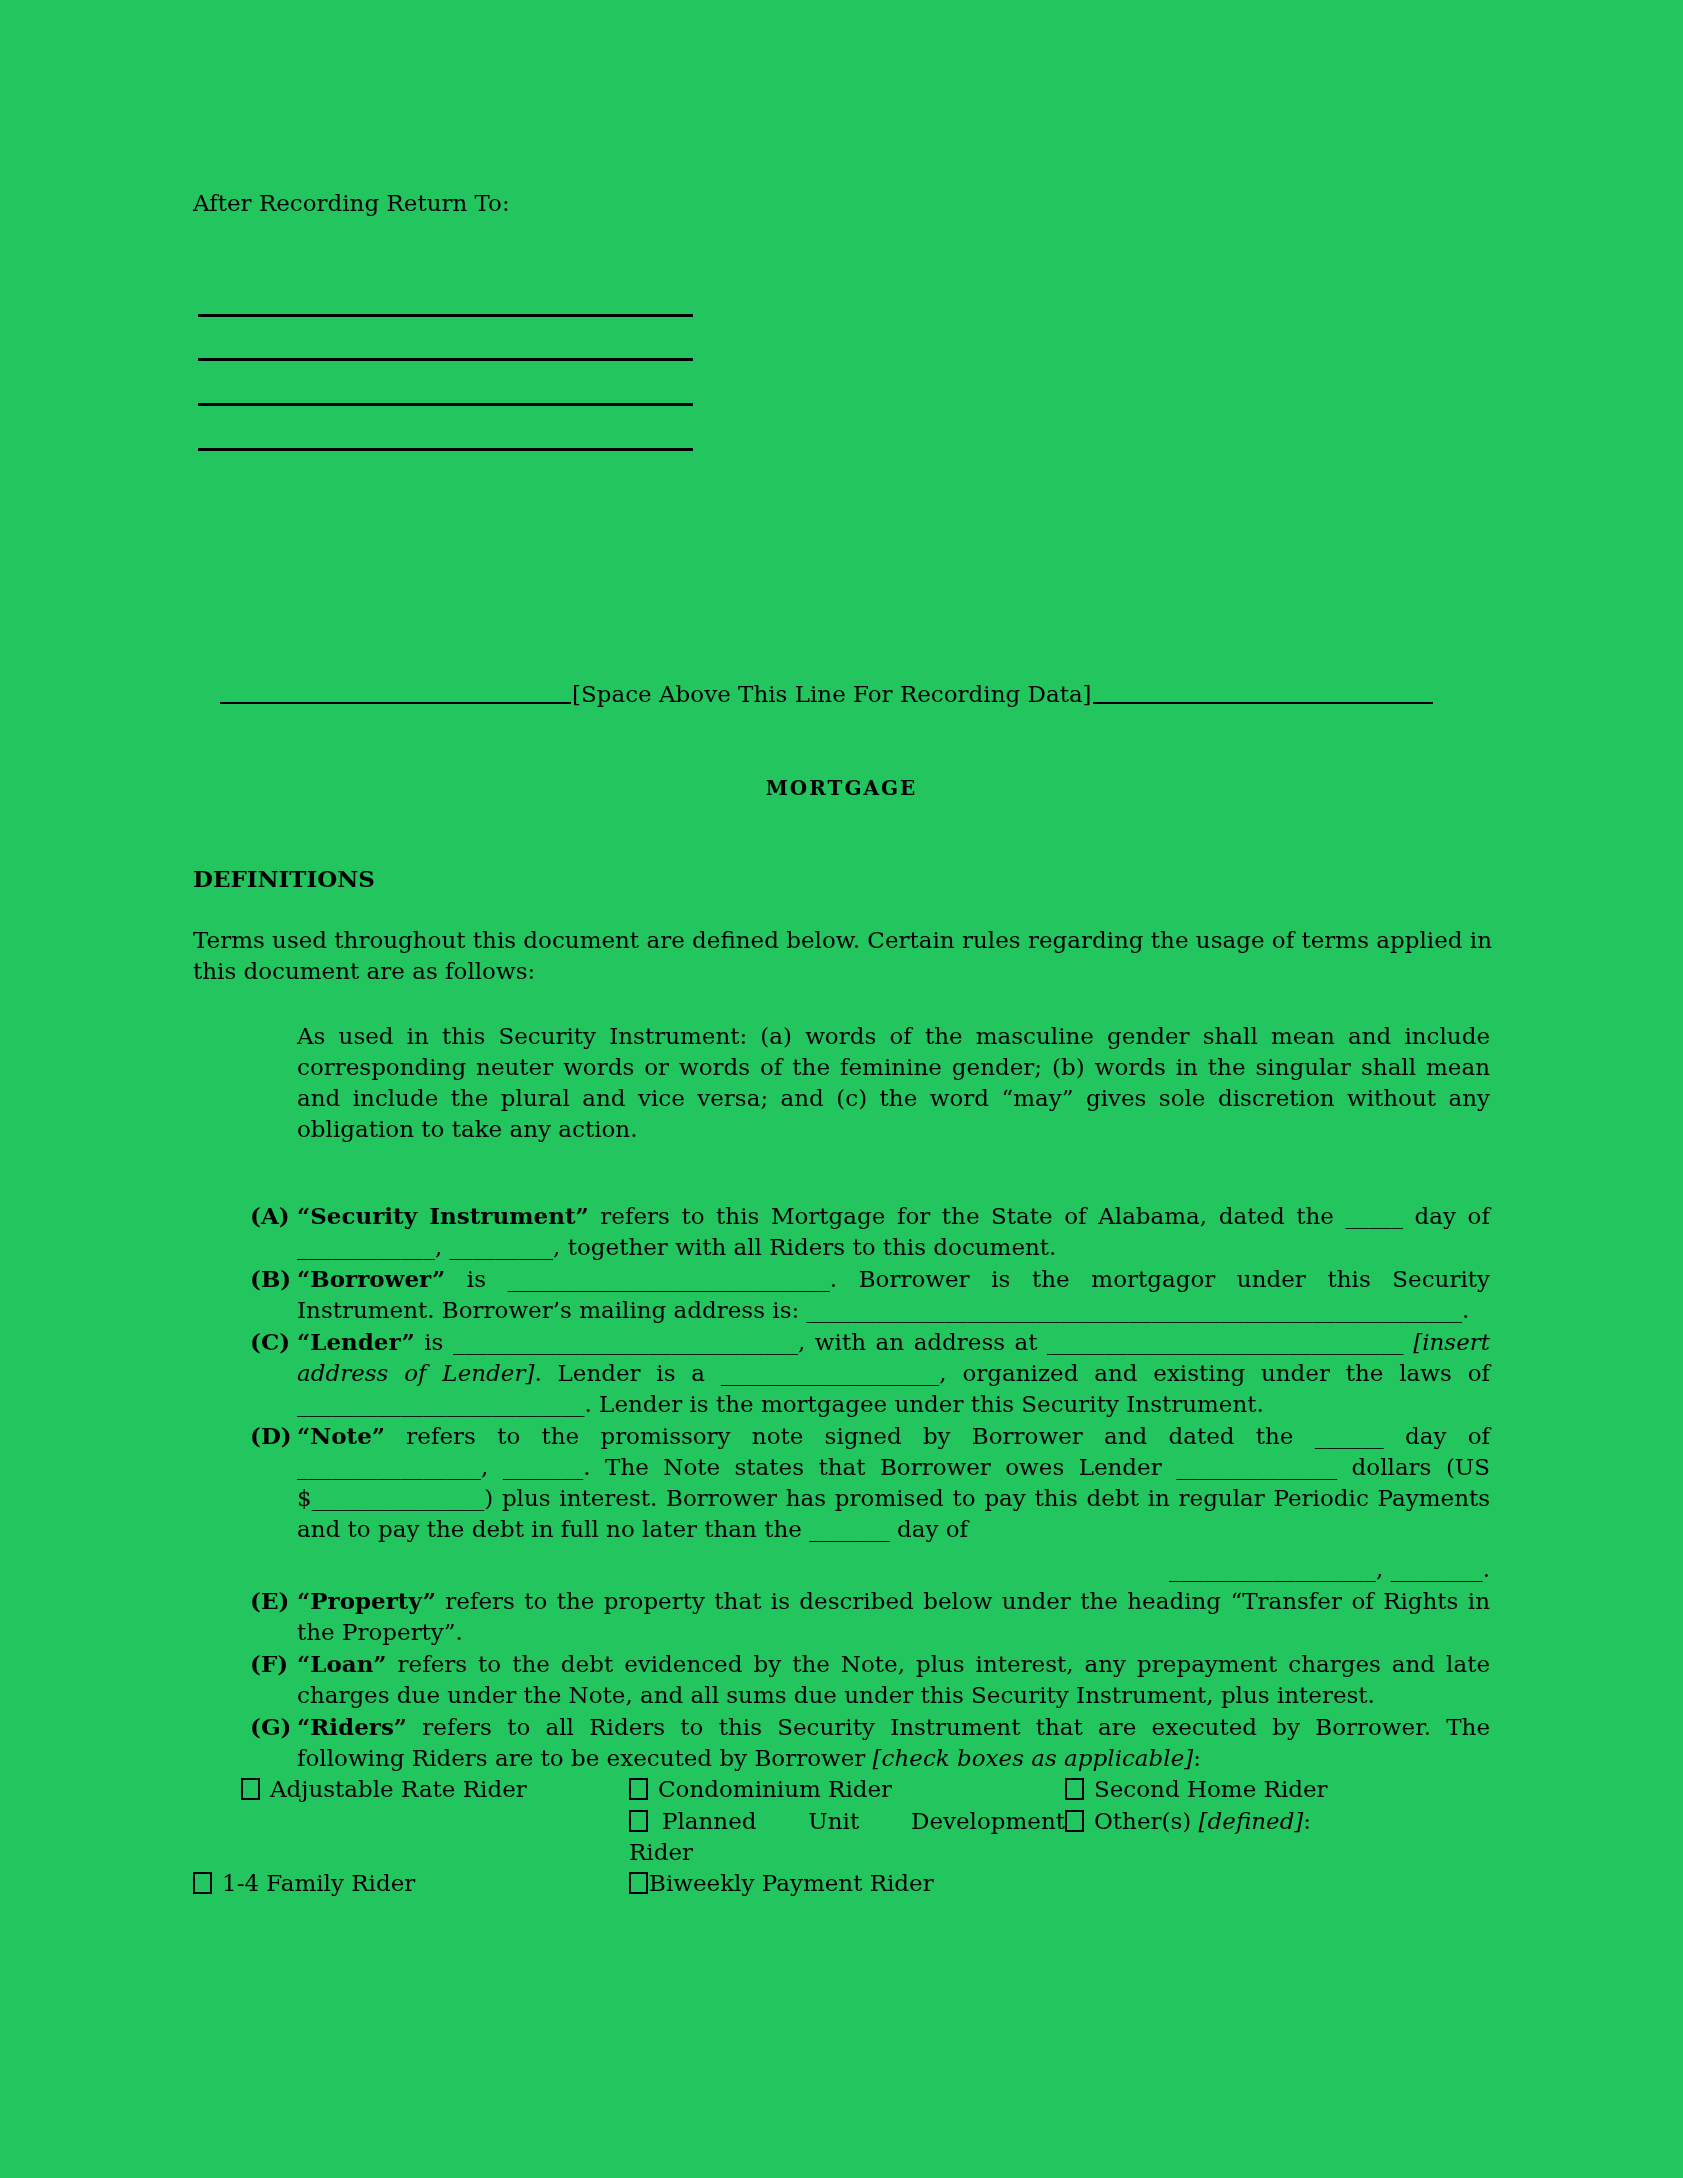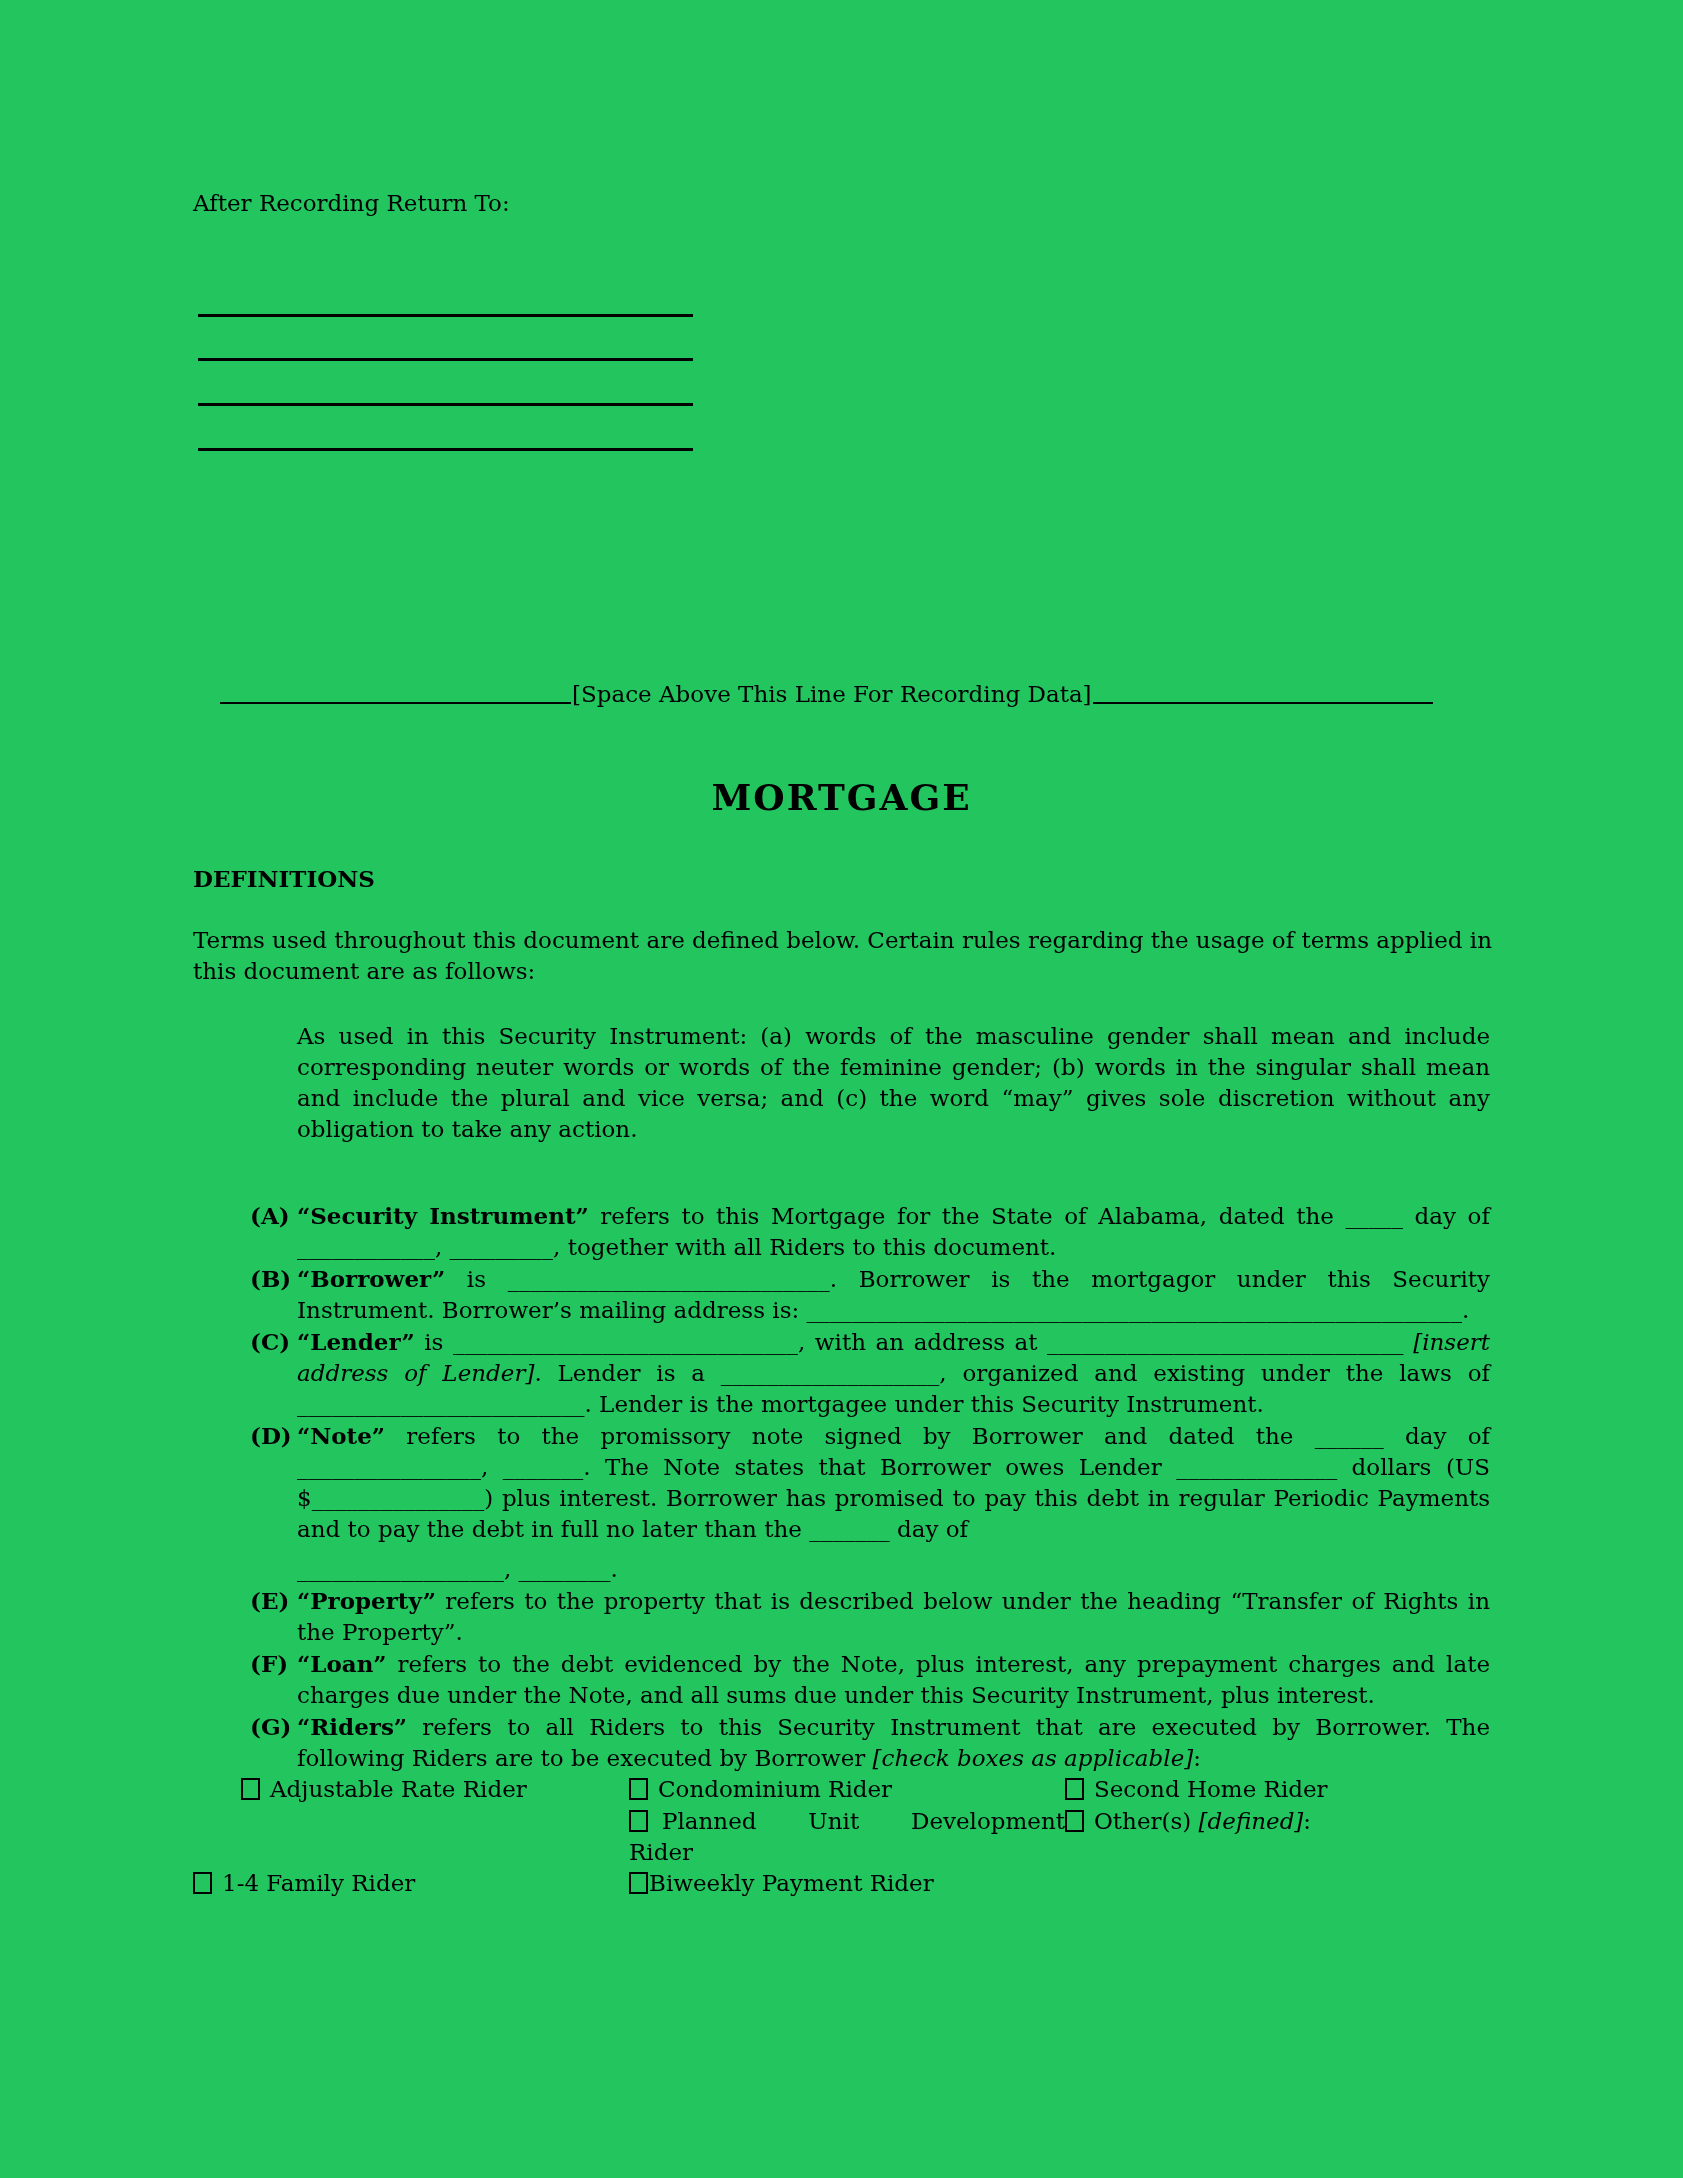--- a/index.html
+++ b/index.html
@@ -17,33 +17,33 @@
   .after-recording{left:193px;top:190px;}
 
   .addr-line{left:198px;width:495px;border-top:3px solid #000;height:0;}
 
   .banner{left:220px;top:677px;width:1213px;display:flex;align-items:flex-end;height:32px;}
   .banner-rule{flex:0 0 auto;border-bottom:2px solid #000;height:0;margin-bottom:5px;}
   .banner-rule.left{width:351px;}
   .banner-rule.right{flex:1 1 auto;}
   .banner-label{white-space:nowrap;font-weight:normal;line-height:30px;padding:0 1px;}
 
-  .doc-title{left:0;top:776px;width:1683px;text-align:center;font-weight:bold;font-size:36px;letter-spacing:2px;}
+  .doc-title{left:0;top:776px;width:1683px;text-align:center;font-weight:bold;font-size:20px;letter-spacing:2px;}
 
   .definitions-heading{left:193px;top:865px;font-weight:bold;}
 
   .intro-par{left:193px;top:925px;width:1299px;line-height:31px;text-align:justify;}
 
   .usage-par{left:297px;top:1021px;width:1193px;line-height:31px;text-align:justify;}
 
   .items{left:250px;top:1200px;width:1240px;}
   .item{position:relative;padding-left:47px;line-height:31px;}
   .item-label{position:absolute;left:0;top:0;font-weight:bold;}
   .item-text{text-align:justify;}
-  .item-tail{text-align:left;margin-top:9px;}
+  .item-tail{text-align:right;margin-top:9px;}
 
   .riders{left:193px;top:1774px;width:1297px;display:grid;
           grid-template-columns:436px 436px 1fr;
           grid-template-rows:32px 62px 32px;}
   .cb-cell{line-height:31px;}
   .cb-line{text-align:left;}
   .cbj .cb-line.first{text-align:justify;text-align-last:justify;}
   .checkbox{display:inline-block;width:15px;height:18px;border:2px solid #000;
             vertical-align:-3px;margin-right:10px;}
   .tight .checkbox{margin-right:1px;}

